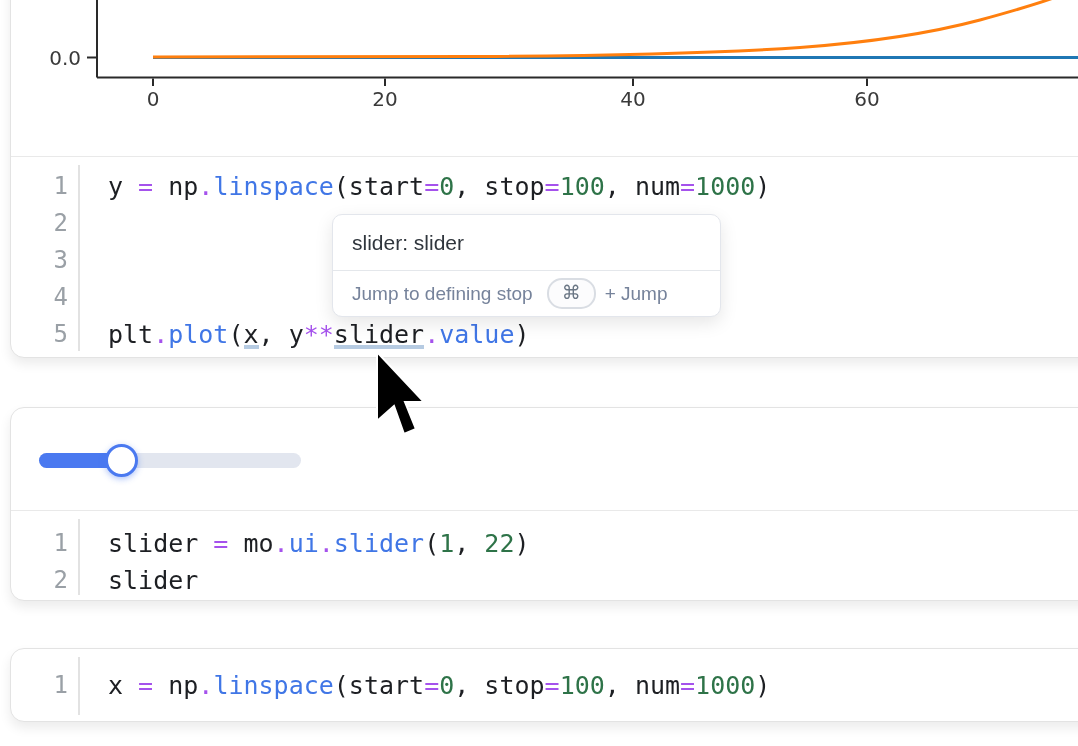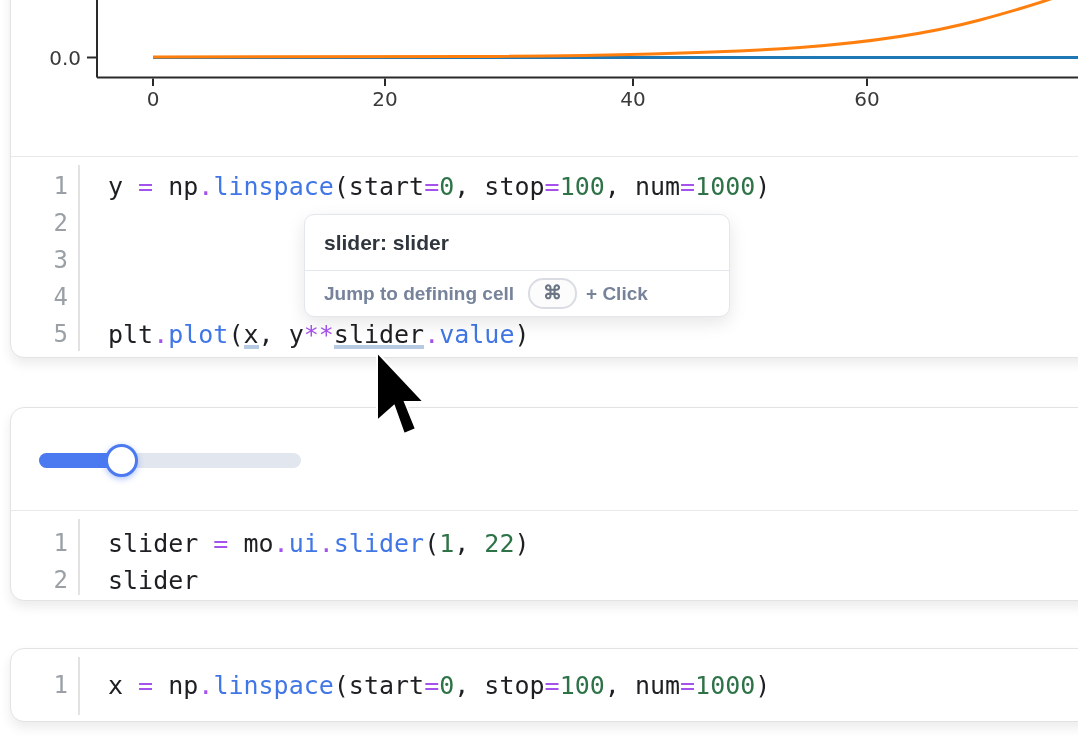--- a/index.html
+++ b/index.html
@@ -32,23 +32,23 @@
   
   .slider-track{position:absolute;left:28px;top:45px;width:262px;height:15px;
                 border-radius:8px;background:#e2e6ef;}
   .slider-fill{position:absolute;left:0;top:0;width:93px;height:15px;
                border-radius:8px;background:#4a79f0;}
   .slider-thumb{position:absolute;left:66px;top:-9px;width:27px;height:27px;
                 background:#fff;border:3.5px solid #4a79f0;border-radius:50%;
                 box-shadow:0 2px 6px rgba(74,121,240,.45);}
 
   
-  .tooltip{position:absolute;left:304px;top:214px;width:426px;background:#fff;
+  .tooltip{position:absolute;left:332px;top:214px;width:389px;background:#fff;
            border:1.5px solid #e3e6ec;border-radius:10px;
-           box-shadow:0 6px 18px rgba(0,0,0,.10);z-index:20;box-sizing:border-box;font-weight:bold;}
+           box-shadow:0 6px 18px rgba(0,0,0,.10);z-index:20;box-sizing:border-box;}
   .tt-title{height:55px;display:flex;align-items:center;padding-left:19px;
             font-size:21px;color:#30363d;}
   .tt-div{height:0;border-top:1.5px solid #e4e7eb;margin:0;}
   .tt-row{height:45px;display:flex;align-items:center;padding-left:19px;
           font-size:19px;color:#76839b;}
   .kbd-pill{display:inline-flex;align-items:center;justify-content:center;
             margin:0 9px 0 14px;padding:1px 13px 3px 13px;border:2px solid #d9dde3;
             border-radius:15px;background:#fcfcfd;color:#6a7684;font-size:19px;}
 
   .cursor{position:absolute;left:374px;top:350px;z-index:30;pointer-events:none;}
@@ -88,23 +88,23 @@
     <text x="857" y="106" text-anchor="middle">60</text>
 
     <line x1="143" y1="57.5" x2="1068" y2="57.5" stroke-width="3" stroke="#1f77b4"></line>
     <path d="M143,57 L470,56.5 C610,55.5 710,53 790,47.5 C865,42 925,32 970,20 C1005,10.5 1045,-1 1066,-11" fill="none" stroke-width="3" stroke="#ff7f0e"></path>
   </svg>
 
   <div class="tooltip">
     <div class="tt-title">slider: slider</div>
     <div class="tt-div"></div>
     <div class="tt-row">
-      <span>Jump to defining cell</span>
+      <span>Jump to defining stop</span>
       <span class="kbd-pill">⌘</span>
-      <span>+ Click</span>
+      <span>+ Jump</span>
     </div>
   </div>
 
   <svg class="cursor" width="52" height="88" viewBox="0 0 52 88">
     <polygon points="3,2 3,71 20,56 30,84 42,79 31,52 50,52" fill="#000000" stroke="#ffffff" stroke-width="2"></polygon>
   </svg>
 
   <div class="cell" style="top:407px;height:194px;">
     <div class="out-area" style="height:102px;">
       <div class="slider-track">

